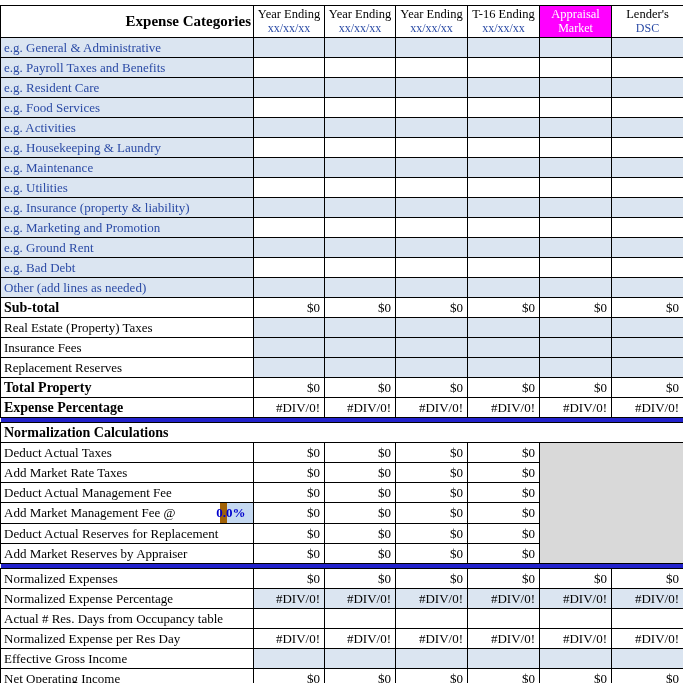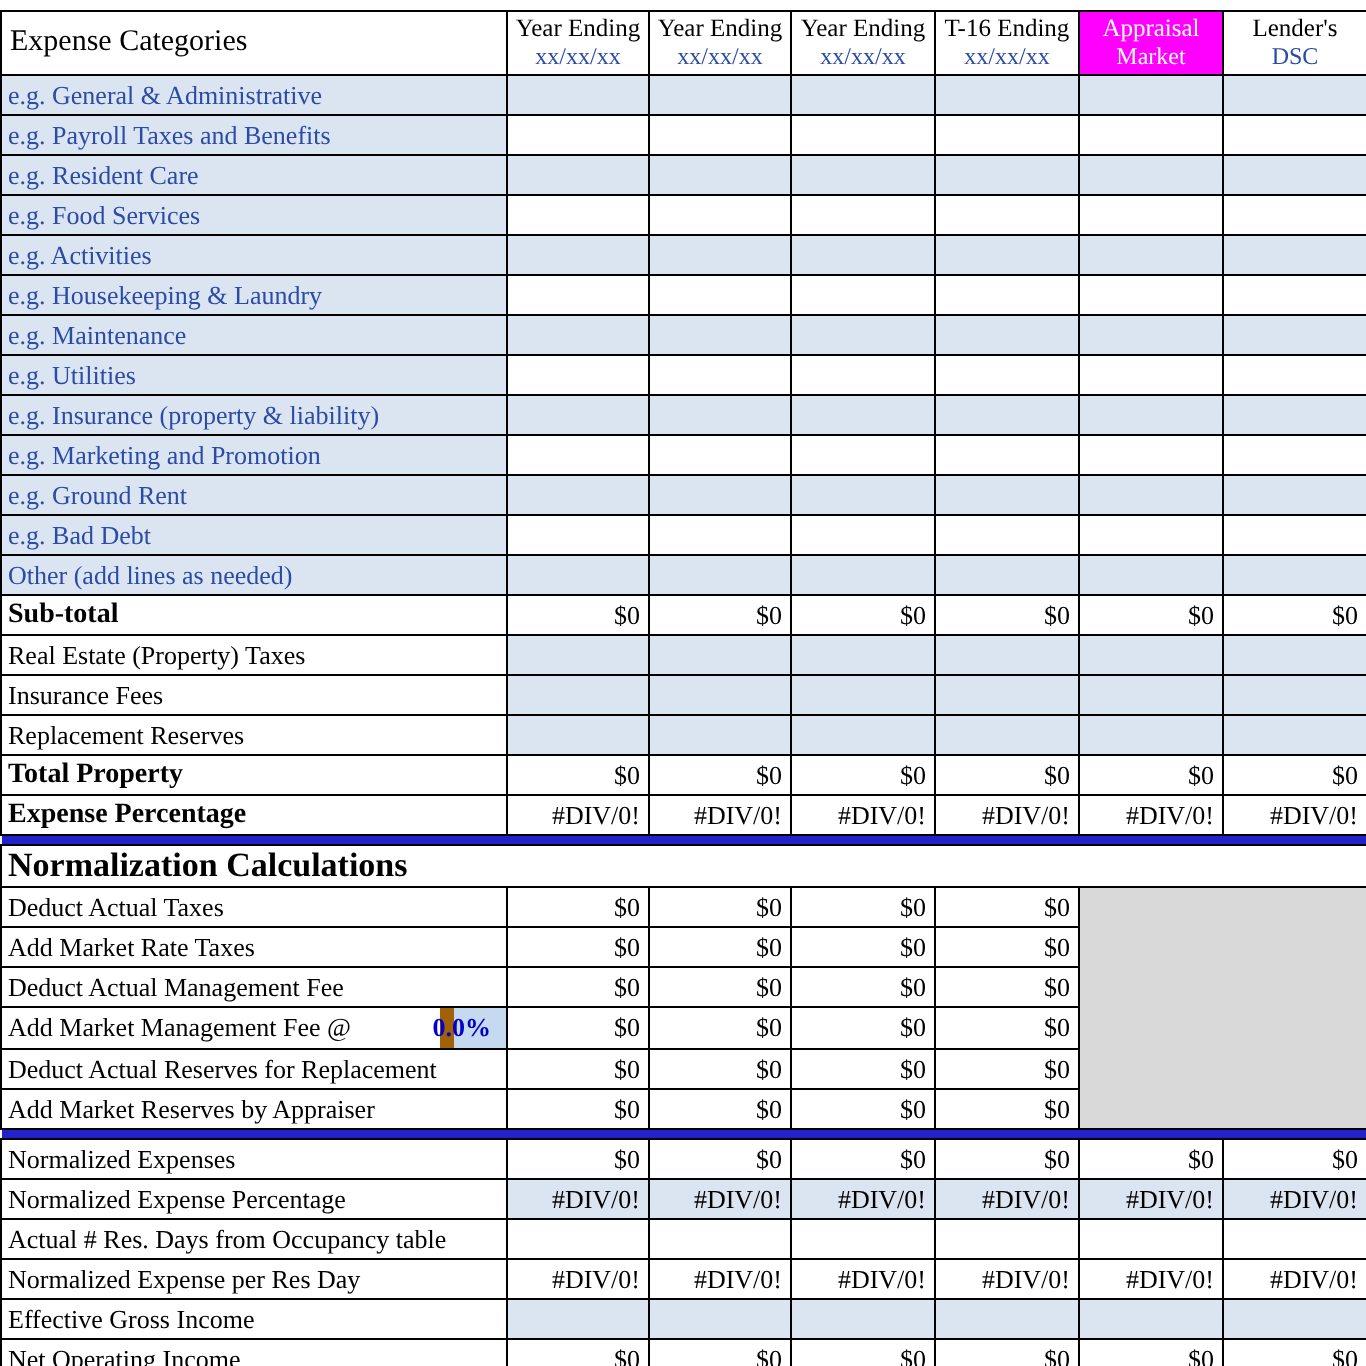--- a/index.html
+++ b/index.html
@@ -27,35 +27,35 @@
   thead th {
     height: 32px;
     font-weight: normal;
     text-align: center;
     padding: 1px 2px;
     font-size: 12.5px;
     line-height: 1.15;
     background: #fff;
   }
   th.corner {
-    text-align: left;
-    font-weight: normal;
+    text-align: right;
+    font-weight: bold;
     font-size: 15px;
     padding-left: 4px;
   }
   .hdr-line2 { color: var(--text-blue); font-size: 12px; }
   th.magenta { background: var(--magenta); color: #fff; }
   th.magenta .hdr-line2 { color: #fff; }
   td.label { text-align: left; }
   td.val { text-align: right; padding-right: 4px; }
   .bg-blue { background: var(--band-blue); }
   td.lab-eg { background: var(--band-blue); color: var(--text-blue); }
   td.lab-bold { font-weight: bold; font-size: 14px; }
   td.lab-plain { background: #fff; }
-  td.section { font-weight: bold; font-size: 17px; background: #fff; text-align: left; }
+  td.section { font-weight: bold; font-size: 14px; background: #fff; text-align: left; }
   tr.sep td { border: none; background: var(--separator-blue); height: 5px; padding: 0; }
   td.gray-block { background: var(--gray-block); }
   td.has-input { padding: 0; }
   .label-flex { display: flex; align-items: center; height: 20px; gap: 44px; }
   .label-flex .txt { padding-left: 3px; }
   .fee-input {
     margin-left: auto;
     width: 46px; height: 100%;
     background: var(--input-bg);
     color: var(--input-text);

